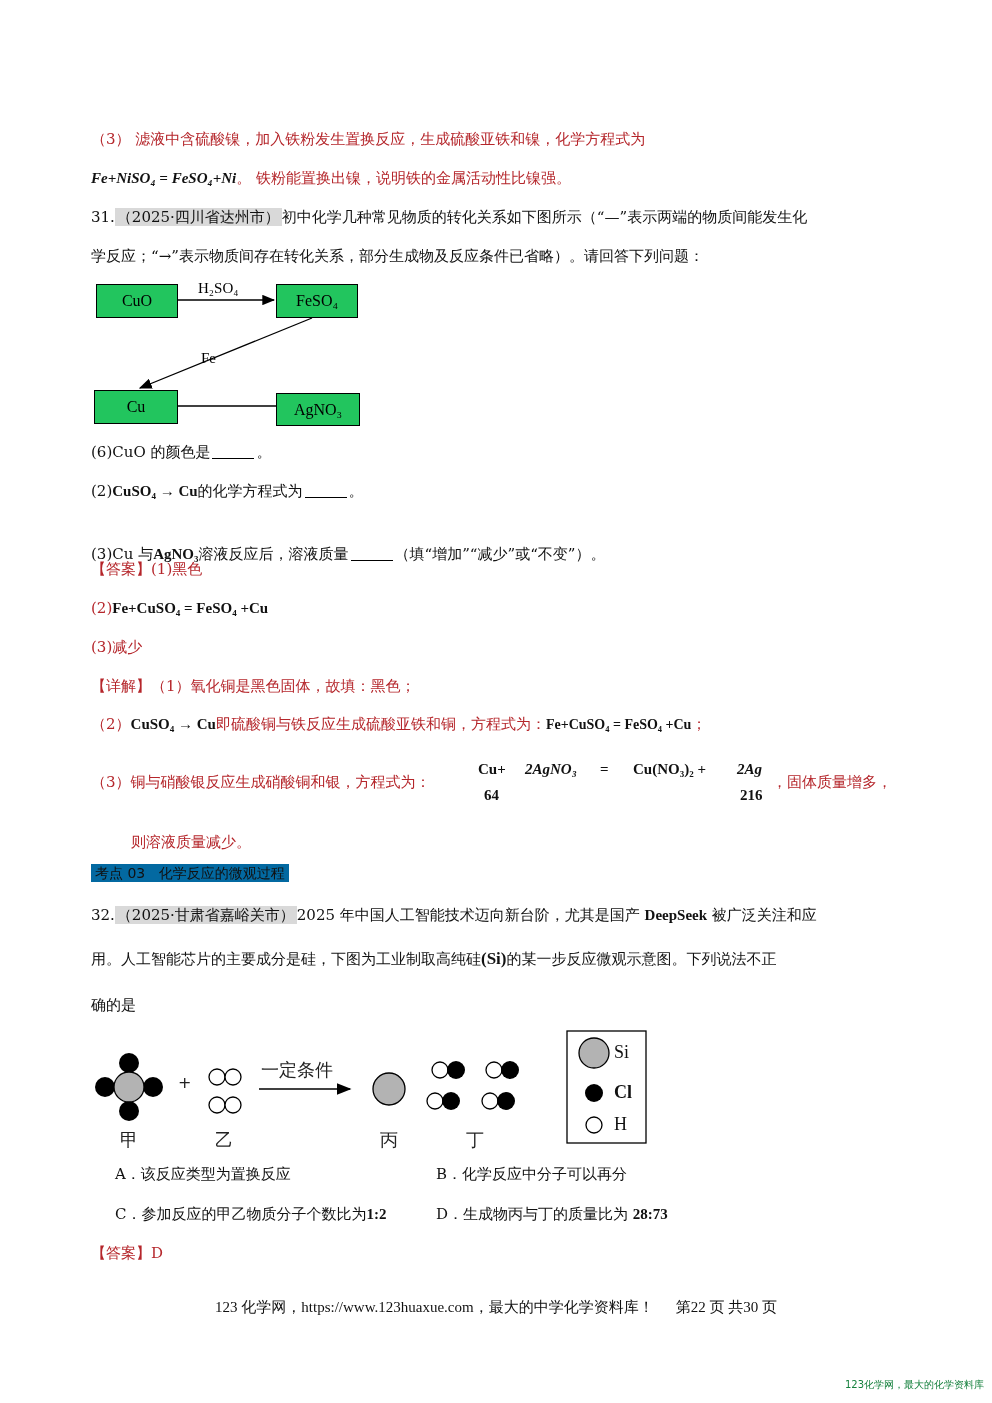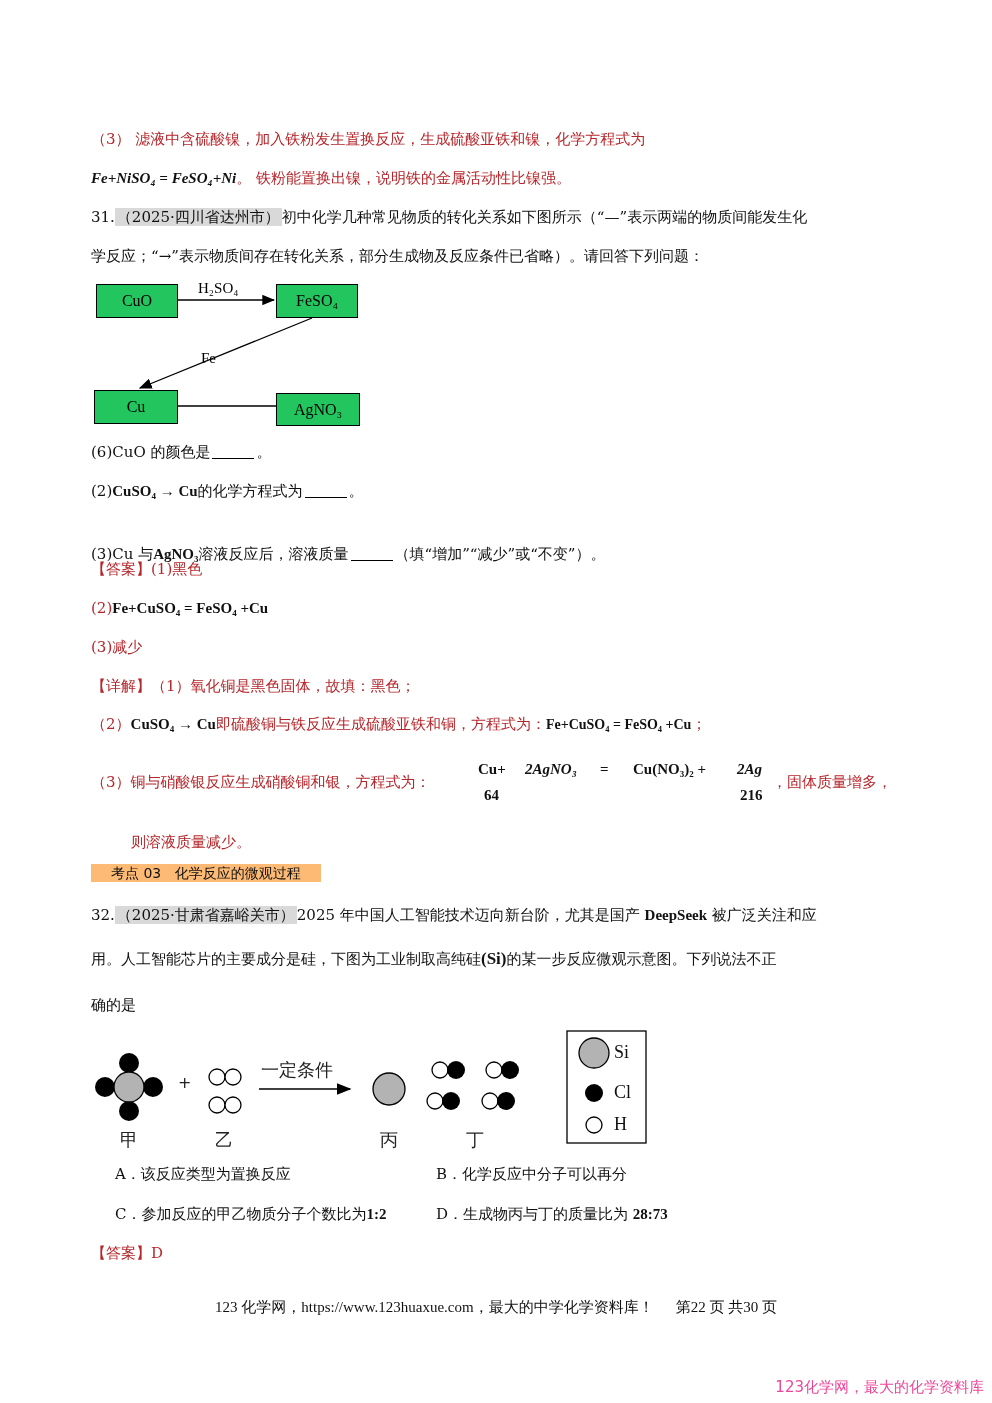--- a/index.html
+++ b/index.html
@@ -13,21 +13,21 @@
       white-space: nowrap;
     }
     .red { color: #b5262b; }
     .black { color: #111111; }
     .eq {
       font-family: "Liberation Serif", "DejaVu Serif", serif;
       font-weight: bold; color: #111111;
     }
     .eq-it { font-style: italic; }
     .src-tag { background: #d9d9d9; padding: 0 2px; }
-    .section-tag { background: #fdba74; padding: 1px 20px; font-family: "DejaVu Sans", sans-serif; font-size: 14px; }
+    .section-tag { background: #0369a1; padding: 1px 4px; font-family: "DejaVu Sans", sans-serif; font-size: 14px; }
     .blank { display: inline-block; width: 42px; border-bottom: 1px solid #000; height: 14px; vertical-align: -2px; margin: 0 2px; }
 
     
     .flow { position: absolute; left: 90px; top: 278px; width: 280px; height: 150px; }
     .flow .box {
       position: absolute; border: 1.3px solid #000; background: #22c55e;
       font-family: "Liberation Serif", serif; font-size: 16px;
       display: flex; align-items: center; justify-content: center;
     }
     .flow svg { position: absolute; left: 0; top: 0; }
@@ -37,21 +37,21 @@
     .fraceq { position: absolute; font-family: "Liberation Serif", serif; font-weight: bold; font-size: 15px; color: #111; }
 
     
     .micro { position: absolute; left: 88px; top: 1028px; width: 580px; height: 130px; }
     .micro svg { position: absolute; left: 0; top: 0; }
     .micro .lbl { position: absolute; font-family: "DejaVu Sans", sans-serif; font-size: 18px; color: #222; }
     .micro .legend-lbl { position: absolute; font-family: "Liberation Serif", serif; font-size: 18px; color: #111; }
 
     .footer { position: absolute; left: 0; width: 992px; top: 1298px; text-align: center; font-size: 15px; font-family: "Liberation Serif", "DejaVu Serif", serif; color: #111; }
     .footer .pg { margin-left: 22px; }
-    .watermark { position: absolute; right: 8px; top: 1378px; font-size: 15px; color: #ec4899; font-family: "DejaVu Sans", sans-serif; }
+    .watermark { position: absolute; right: 8px; top: 1378px; font-size: 10px; color: #15803d; font-family: "DejaVu Sans", sans-serif; }
   </style>
 </head>
 <body>
 
 <div class="line red" style="top:128px;">（3） 滤液中含硫酸镍，加入铁粉发生置换反应，生成硫酸亚铁和镍，化学方程式为</div>
 <div class="line" style="top:167px;">
   <span class="eq eq-it">Fe+NiSO₄ = FeSO₄+Ni</span><span class="red">。 铁粉能置换出镍，说明铁的金属活动性比镍强。</span>
 </div>
 
 <div class="line black" style="top:206px;">
@@ -167,21 +167,21 @@
     <circle cx="506" cy="65" r="9" fill="#000"></circle>
     <circle cx="506" cy="97" r="8" fill="#fff" stroke="#000" stroke-width="1.3"></circle>
   </svg>
   <div class="lbl" style="left:90px;top:45px;font-size:16px;">+</div>
   <div class="lbl" style="left:173px;top:30px;">一定条件</div>
   <div class="lbl" style="left:32px;top:100px;">甲</div>
   <div class="lbl" style="left:127px;top:100px;">乙</div>
   <div class="lbl" style="left:292px;top:100px;">丙</div>
   <div class="lbl" style="left:378px;top:100px;">丁</div>
   <div class="legend-lbl" style="left:526px;top:14px;">Si</div>
-  <div class="legend-lbl" style="left:526px;top:54px;">Cl</div>
+  <div class="legend-lbl" style="left:526px;top:54px;font-weight:bold;">Cl</div>
   <div class="legend-lbl" style="left:526px;top:86px;">H</div>
 </div>
 
 <div class="line black" style="top:1163px;left:115px;">A．该反应类型为置换反应</div>
 <div class="line black" style="top:1163px;left:436px;">B．化学反应中分子可以再分</div>
 <div class="line black" style="top:1203px;left:115px;">
   <span>C．参加反应的甲乙物质分子个数比为</span><span class="eq">1:2</span>
 </div>
 <div class="line black" style="top:1203px;left:436px;">
   <span>D．生成物丙与丁的质量比为</span> <span class="eq">28:73</span>

